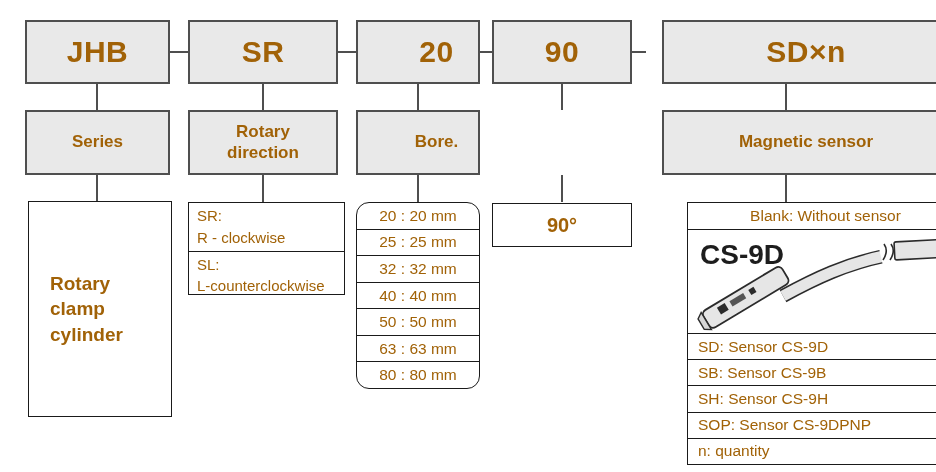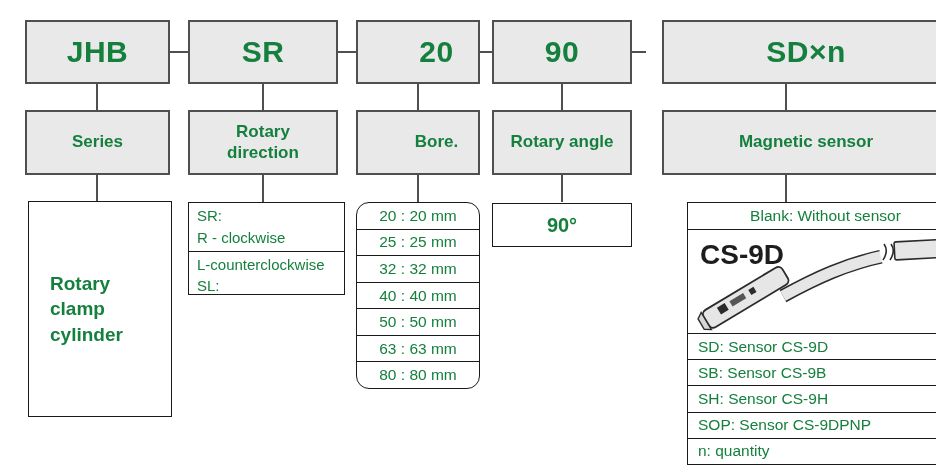--- a/index.html
+++ b/index.html
@@ -1,18 +1,18 @@
 <!DOCTYPE html>
 <html><head>
 <meta charset="utf-8">
 <style>
   html,body{margin:0;padding:0;background:#ffffff;}
   #canvas{
     position:relative;width:936px;height:472px;background:#ffffff;
-    font-family:"Liberation Sans", sans-serif;color:#15803d;overflow:hidden;
+    font-family:"Liberation Sans", sans-serif;color:#a16207;overflow:hidden;
   }
   
   .gbox{
     position:absolute;background:#e9e9e9;border:2px solid #4f4f4f;
     box-sizing:border-box;display:flex;align-items:center;justify-content:center;
     text-align:center;
   }
   .code{font-size:30px;font-weight:bold;letter-spacing:0.5px;}
   .label{font-size:17px;font-weight:bold;line-height:1.22;}
   .hdr{top:20px;height:64px;}
@@ -85,41 +85,40 @@
 
   <div class="vline va" style="left:96px;"></div>
   <div class="vline va" style="left:262px;"></div>
   <div class="vline va" style="left:417px;"></div>
   <div class="vline va" style="left:561px;"></div>
   <div class="vline va" style="left:785px;"></div>
 
   <div class="gbox lbl c1 label">Series</div>
   <div class="gbox lbl c2 label">Rotary direction</div>
   <div class="gbox lbl c3 label">Bore.</div>
-  <div class="gbox lbl c4 label">Rotary angle</div>
   <div class="gbox lbl c5 label">Magnetic sensor</div>
 
   <div class="vline vb" style="left:96px;"></div>
   <div class="vline vb" style="left:262px;"></div>
   <div class="vline vb" style="left:417px;"></div>
   <div class="vline vb" style="left:561px;"></div>
   <div class="vline vb" style="left:785px;"></div>
 
   <div class="wbox" id="series-detail">
     <span>Rotary clamp cylinder</span>
   </div>
 
   <div class="wbox" id="direction-detail">
     <div class="dir-cell">
       <div>SR:</div>
       <div>R - clockwise</div>
     </div>
     <div class="dir-cell">
+      <div>SL:</div>
       <div>L-counterclockwise</div>
-      <div>SL:</div>
     </div>
   </div>
 
   <div class="wbox" id="bore-detail">
     <div class="bore-row">20 : 20 mm</div>
     <div class="bore-row">25 : 25 mm</div>
     <div class="bore-row">32 : 32 mm</div>
     <div class="bore-row">40 : 40 mm</div>
     <div class="bore-row">50 : 50 mm</div>
     <div class="bore-row">63 : 63 mm</div>

